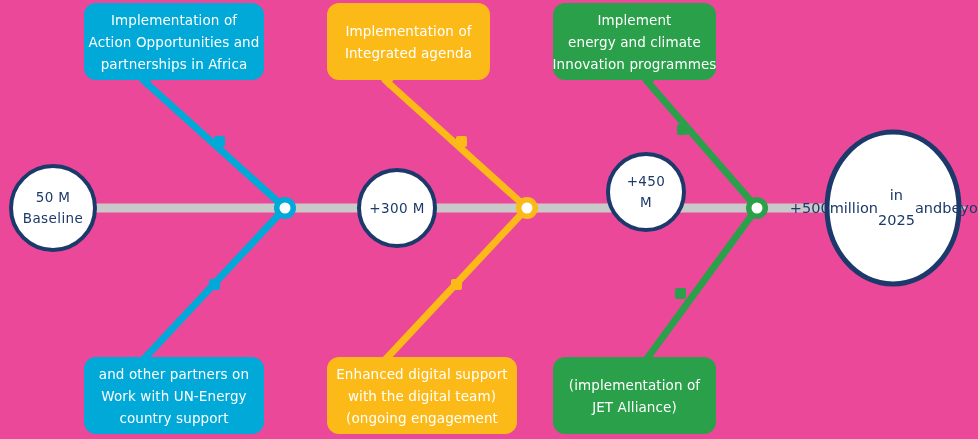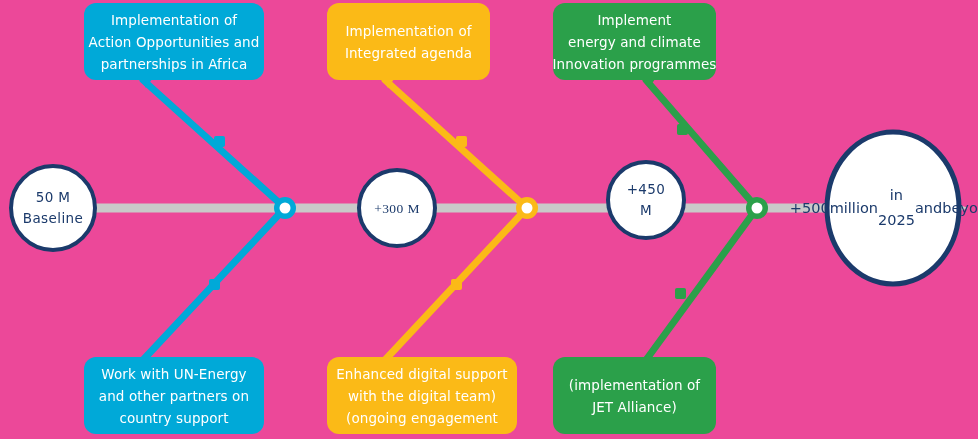--- a/index.html
+++ b/index.html
@@ -124,46 +124,46 @@
     <span>Integrated agenda</span>
   </div>
 
   <div class="bubble" id="bubble-green-top" style="left:553px; top:3px; width:163px; height:77px; background:#2ba04a;">
     <span>Implement</span>
     <span>energy and climate</span>
     <span>Innovation programmes</span>
   </div>
 
   <div class="bubble" id="bubble-blue-bottom" style="left:84px; top:357px; width:180px; height:77px; background:#00a9d8;">
+    <span>and other partners on</span>
     <span>Work with UN-Energy</span>
-    <span>and other partners on</span>
     <span>country support</span>
   </div>
 
   <div class="bubble" id="bubble-orange-bottom" style="left:327px; top:357px; width:190px; height:77px; background:#fbba17;">
     <span>Enhanced digital support</span>
     <span>with the digital team)</span>
     <span>(ongoing engagement</span>
   </div>
 
   <div class="bubble" id="bubble-green-bottom" style="left:553px; top:357px; width:163px; height:77px; background:#2ba04a;">
     <span>(implementation of</span>
     <span>JET Alliance)</span>
   </div>
 
   <div class="node-circle" id="node-baseline" style="left:9px; top:164px; width:88px; height:88px;">
     <span>50 M</span>
     <span>Baseline</span>
   </div>
 
-  <div class="node-circle" id="node-plus-300" style="left:357px; top:168px; width:80px; height:80px;font-family:Liberation Serif, serif;">
+  <div class="node-circle" id="node-plus-300" style="left:357px; top:168px; width:80px; height:80px;">
     <span>+300 M</span>
   </div>
 
-  <div class="node-circle" id="node-plus-450" style="left:606px; top:160px; width:80px; height:80px;">
+  <div class="node-circle" id="node-plus-450" style="left:606px; top:152px; width:80px; height:80px;">
     <span>+450</span>
     <span>M</span>
   </div>
 
   <div id="end-ellipse-text" style="position:absolute; left:825px; top:132px; width:136px; height:152px;
               display:flex; flex-direction:row; align-items:center;
               justify-content:center; text-align:center; color:#1b3a6b;
               font-size:14.5px; line-height:25px;">
     <span>+500</span>
     <span>million</span>

